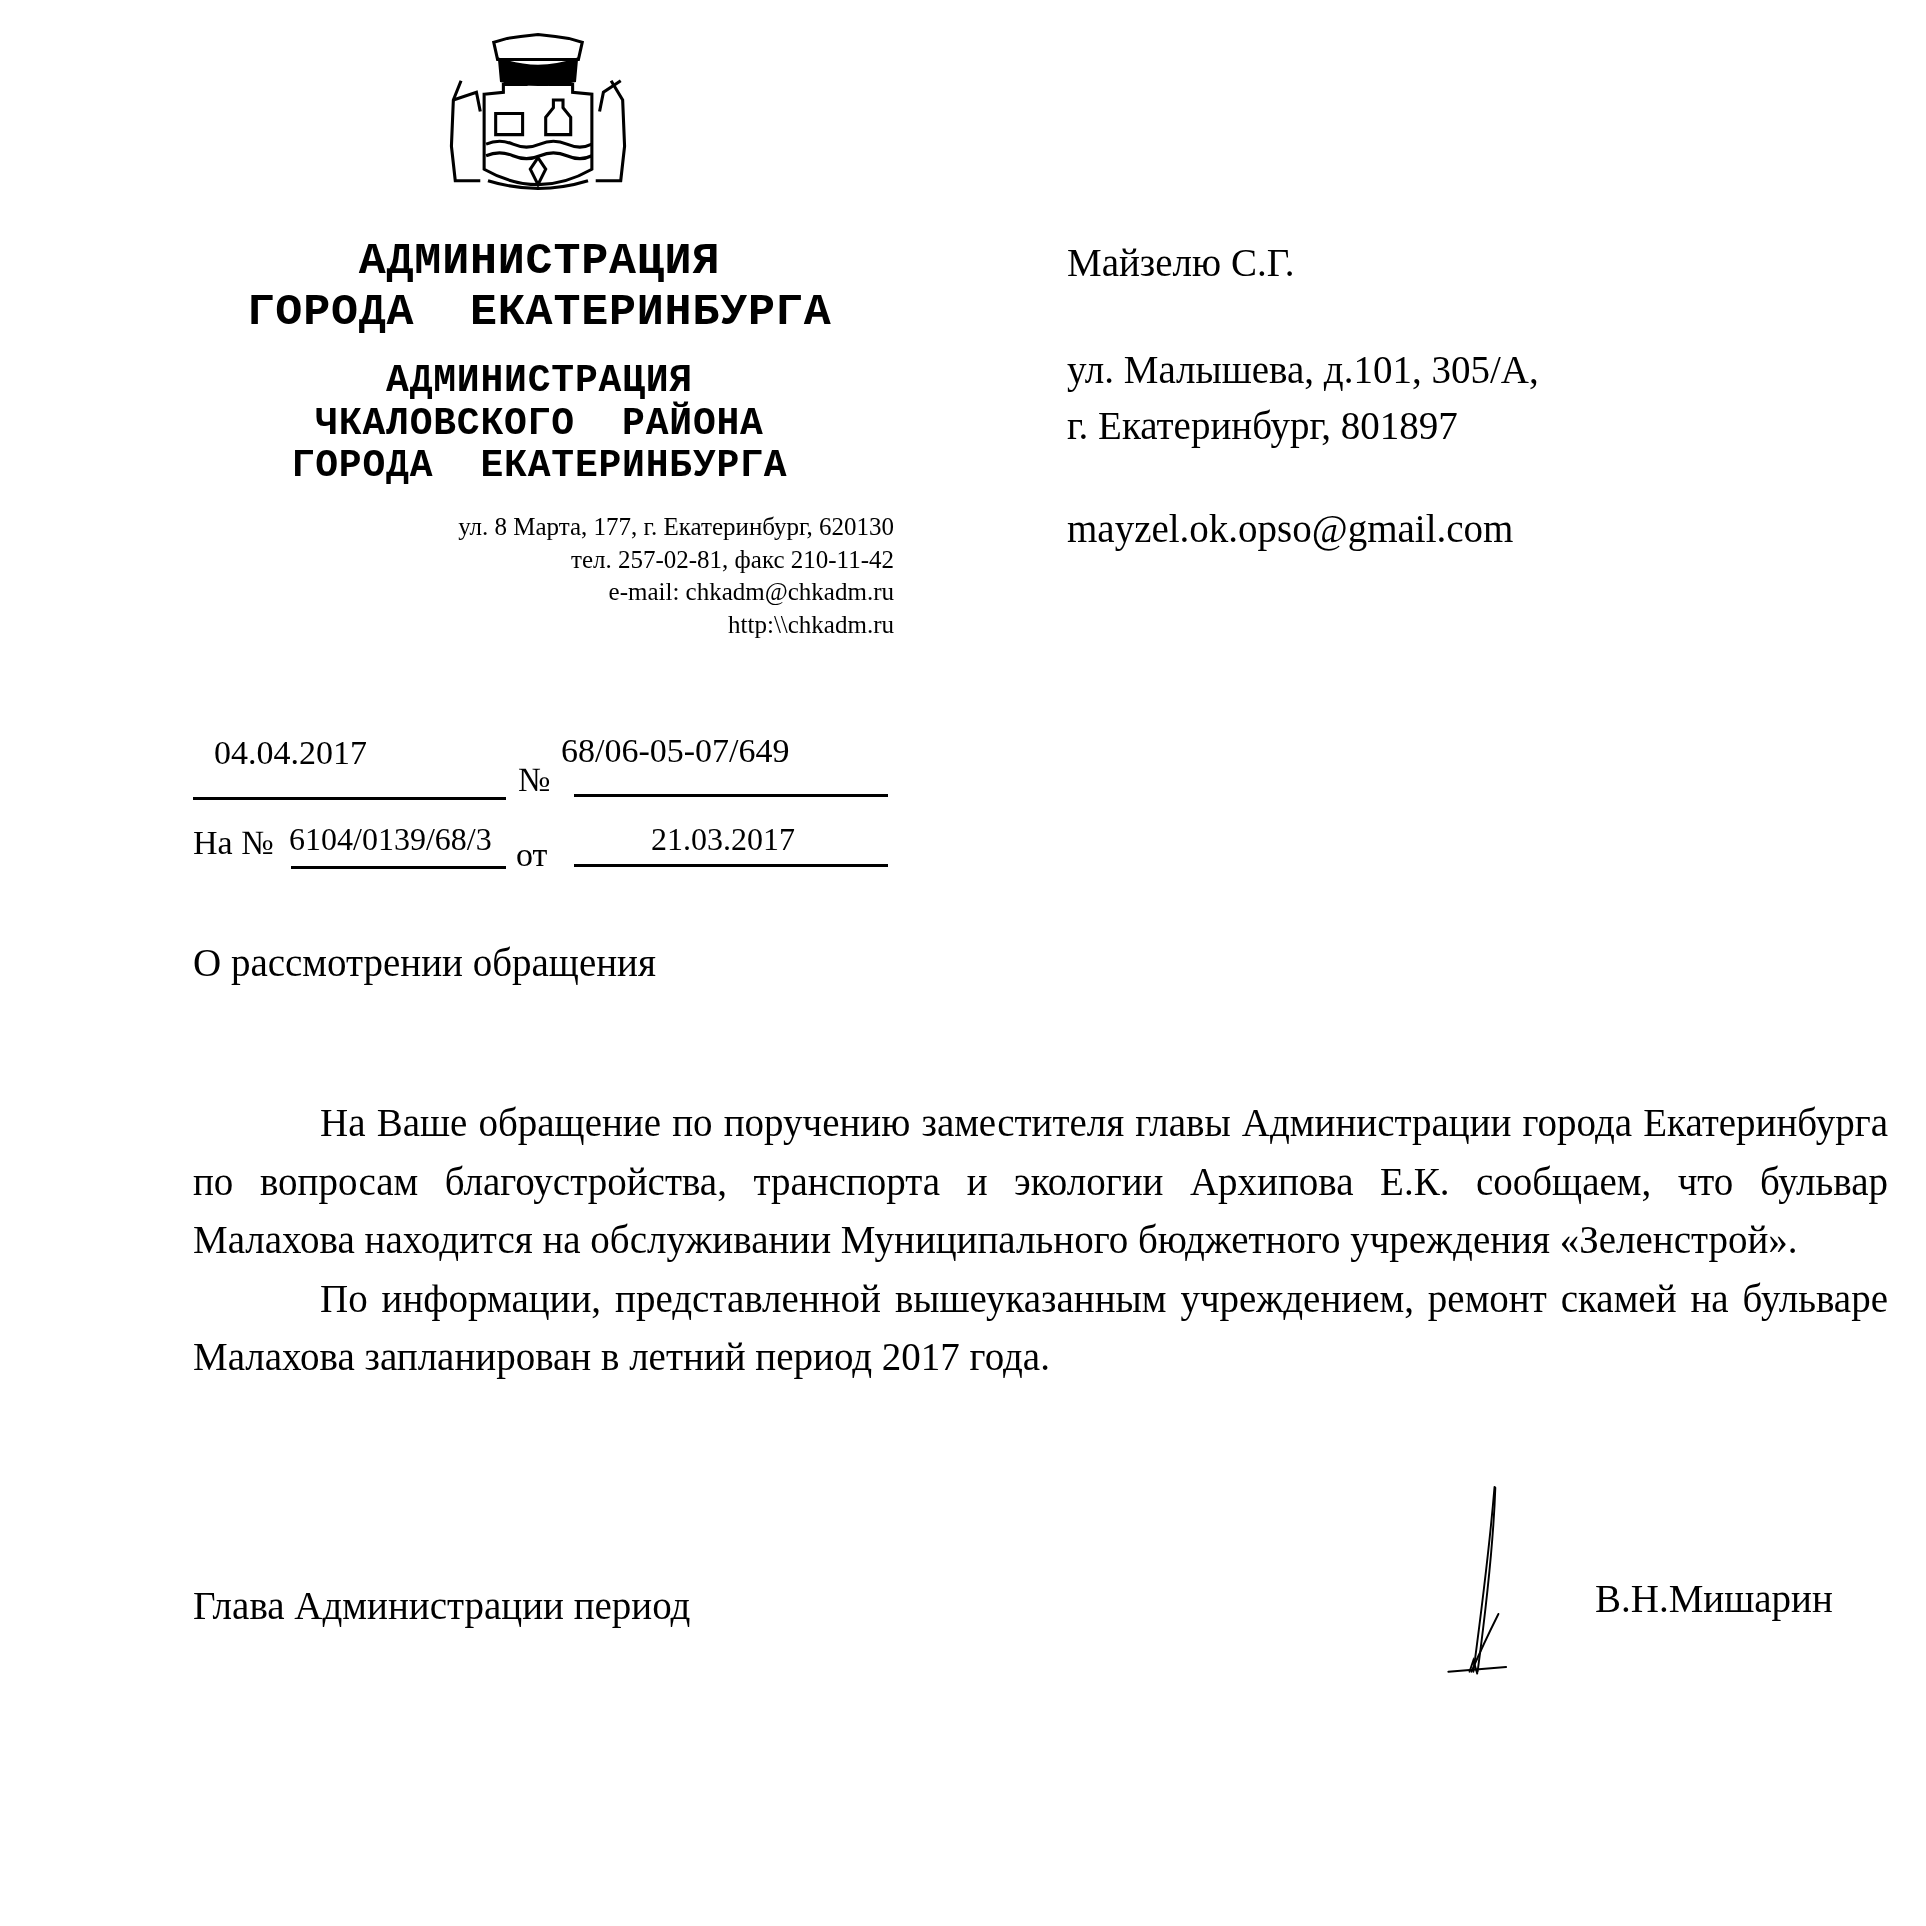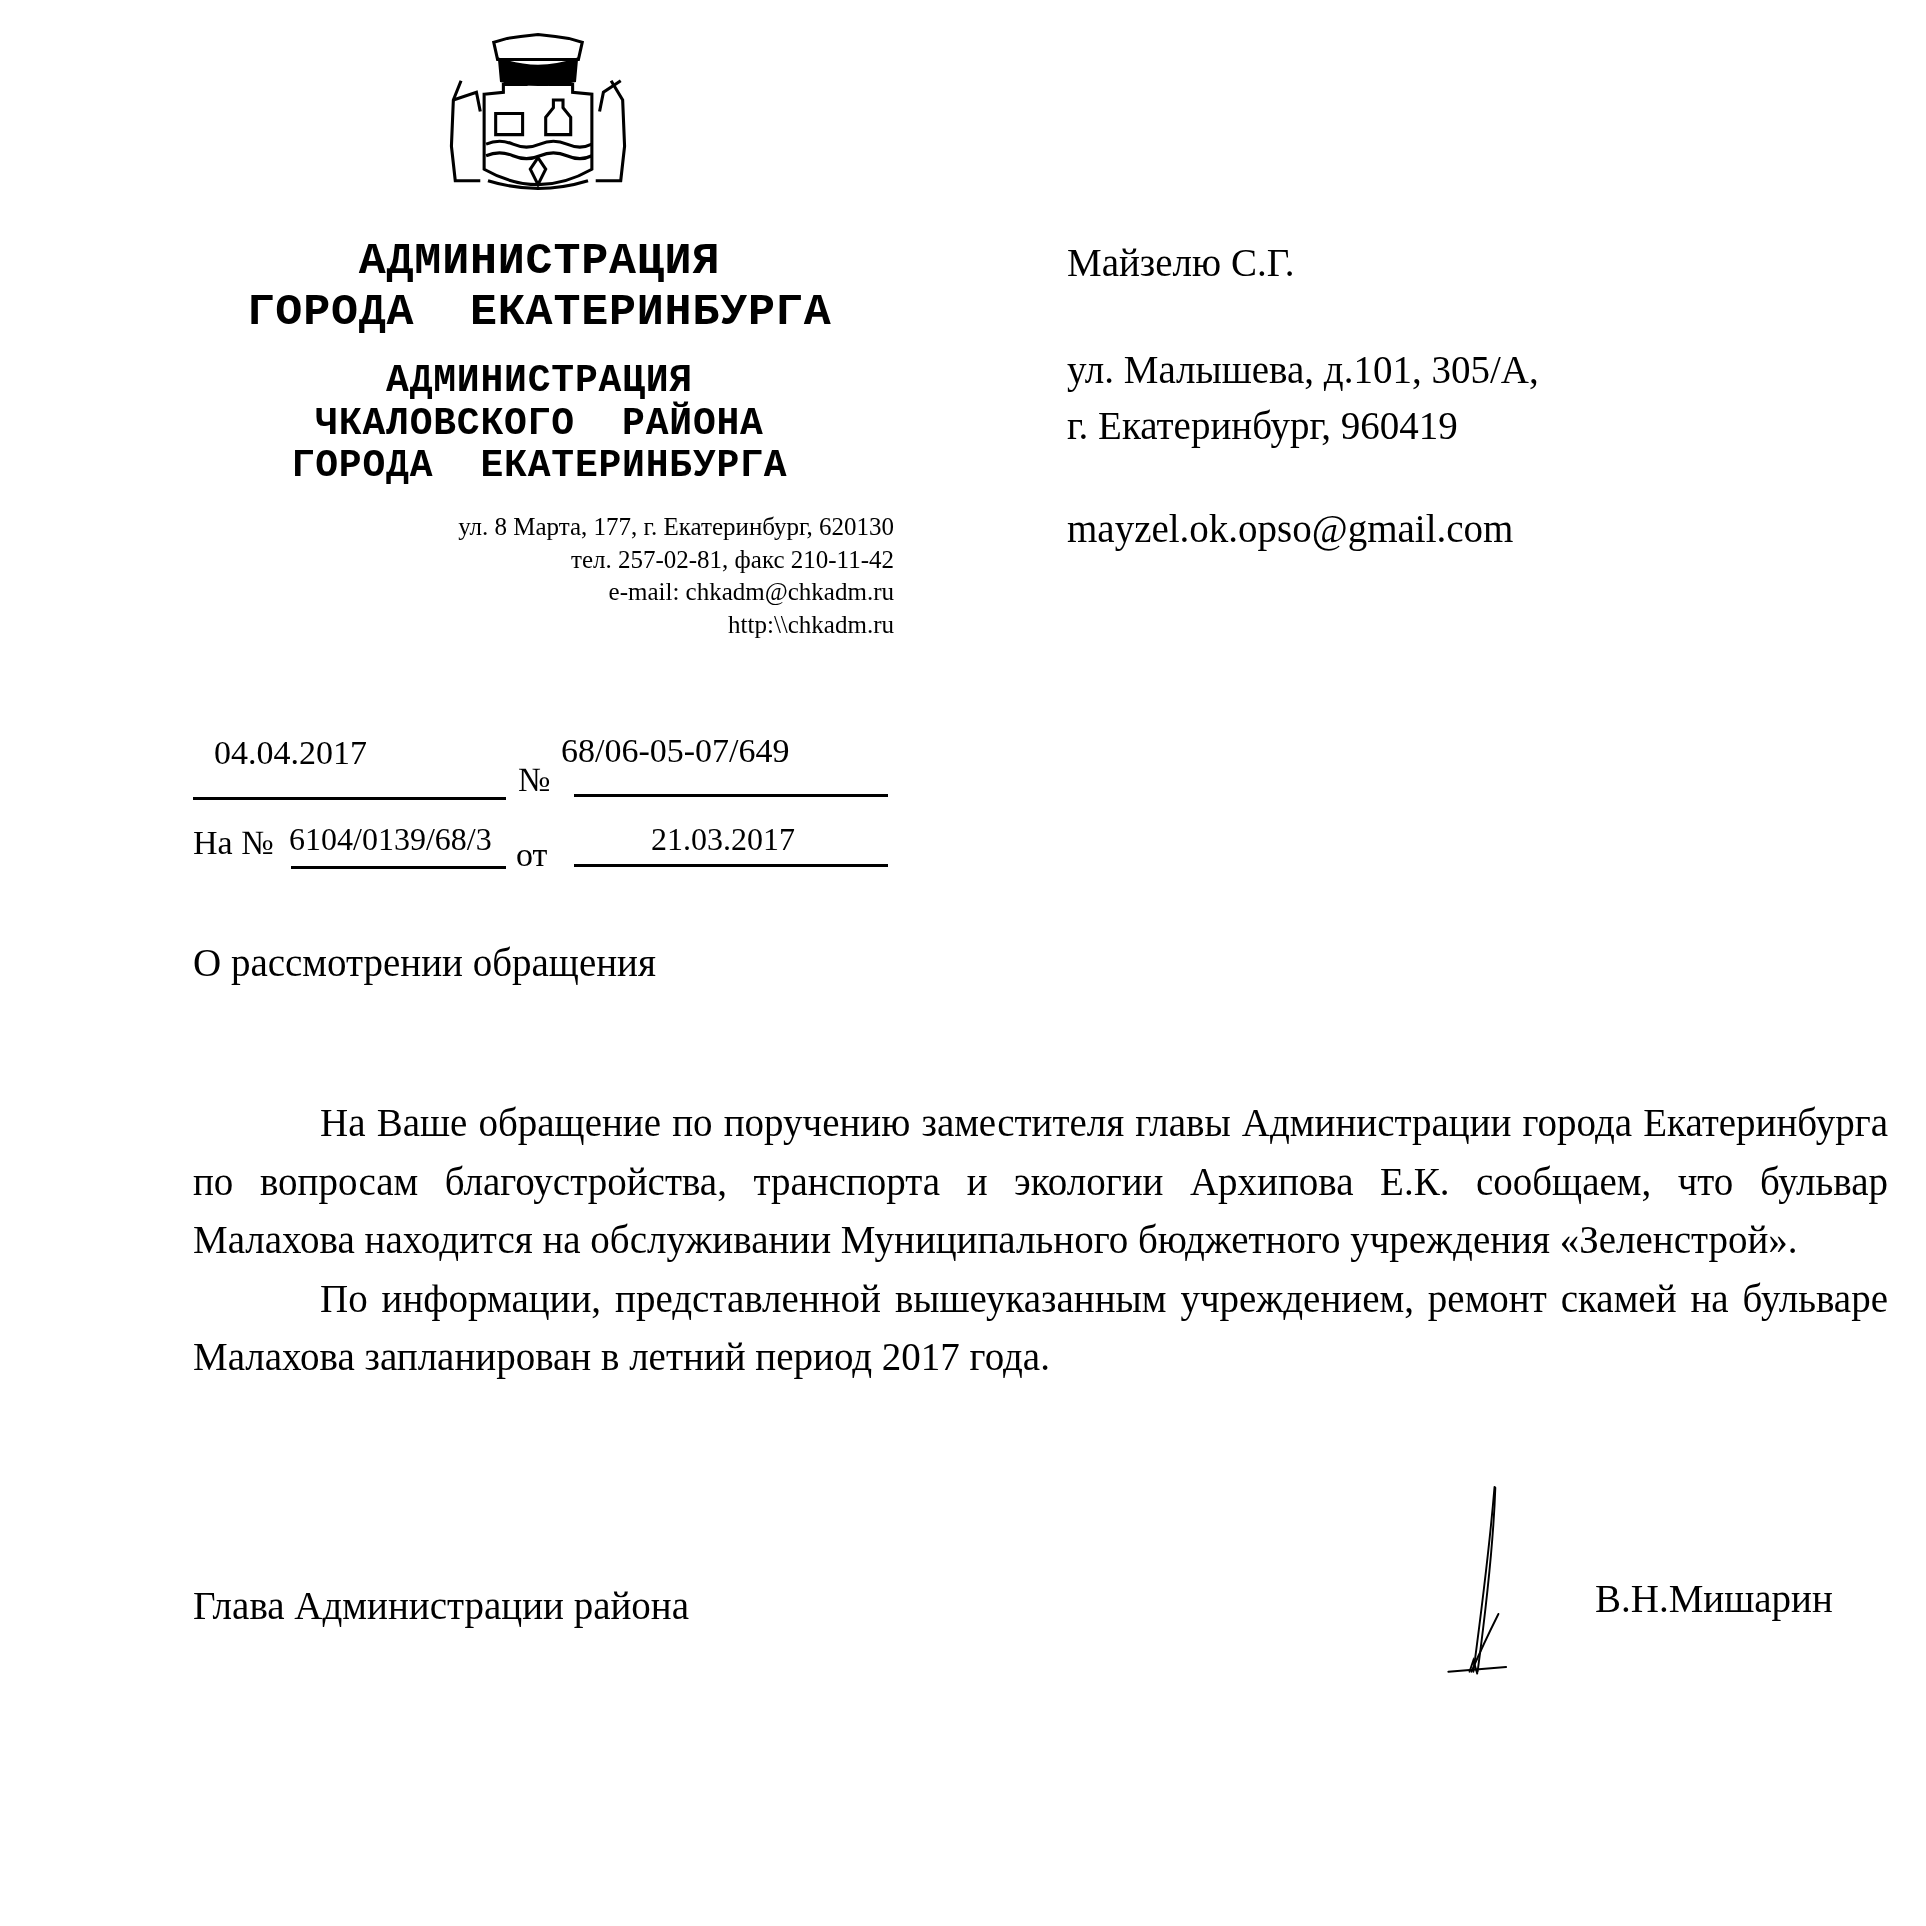--- a/index.html
+++ b/index.html
@@ -81,32 +81,32 @@
 <div class="abs ref-num">6104/0139/68/3</div>
 <div class="abs ref-ot">от</div>
 <div class="abs ref-date">21.03.2017</div>
 
 <div class="line" style="left:291px; top:866px; width:215px;"></div>
 <div class="line" style="left:574px; top:864px; width:314px;"></div>
 
 <div class="abs recipient">
   <div class="rec-name">Майзелю С.Г.</div>
   <div>ул. Малышева, д.101, 305/А,</div>
-  <div>г. Екатеринбург, 960419</div>
+  <div>г. Екатеринбург, 801897</div>
   <div class="rec-email">mayzel.ok.opso@gmail.com</div>
 </div>
 
 <div class="abs subject">О рассмотрении обращения</div>
 
 <div class="abs body-text">
   <p>На Ваше обращение по поручению заместителя главы Администрации города Екатеринбурга по вопросам благоустройства, транспорта и экологии Архипова Е.К. сообщаем, что бульвар Малахова находится на обслуживании Муниципального бюджетного учреждения «Зеленстрой».</p>
   <p>По информации, представленной вышеуказанным учреждением, ремонт скамей на бульваре Малахова запланирован в летний период 2017 года.</p>
 </div>
 
-<div class="abs sign-title">Глава Администрации района</div>
+<div class="abs sign-title">Глава Администрации период</div>
 <svg class="abs sig-main" viewBox="0 0 400 560">
   <g fill="none" stroke="#000" stroke-width="5" stroke-linecap="round">
     <path d="M230 20 Q215 200 175 500"></path>
     <path d="M232 22 Q226 200 186 500"></path>
     <path d="M240 350 Q200 430 170 500"></path>
     <path d="M165 500 L175 470 L185 505"></path>
     <path d="M110 500 L260 488"></path>
   </g>
 </svg>
 <div class="abs sign-name">В.Н.Мишарин</div>

